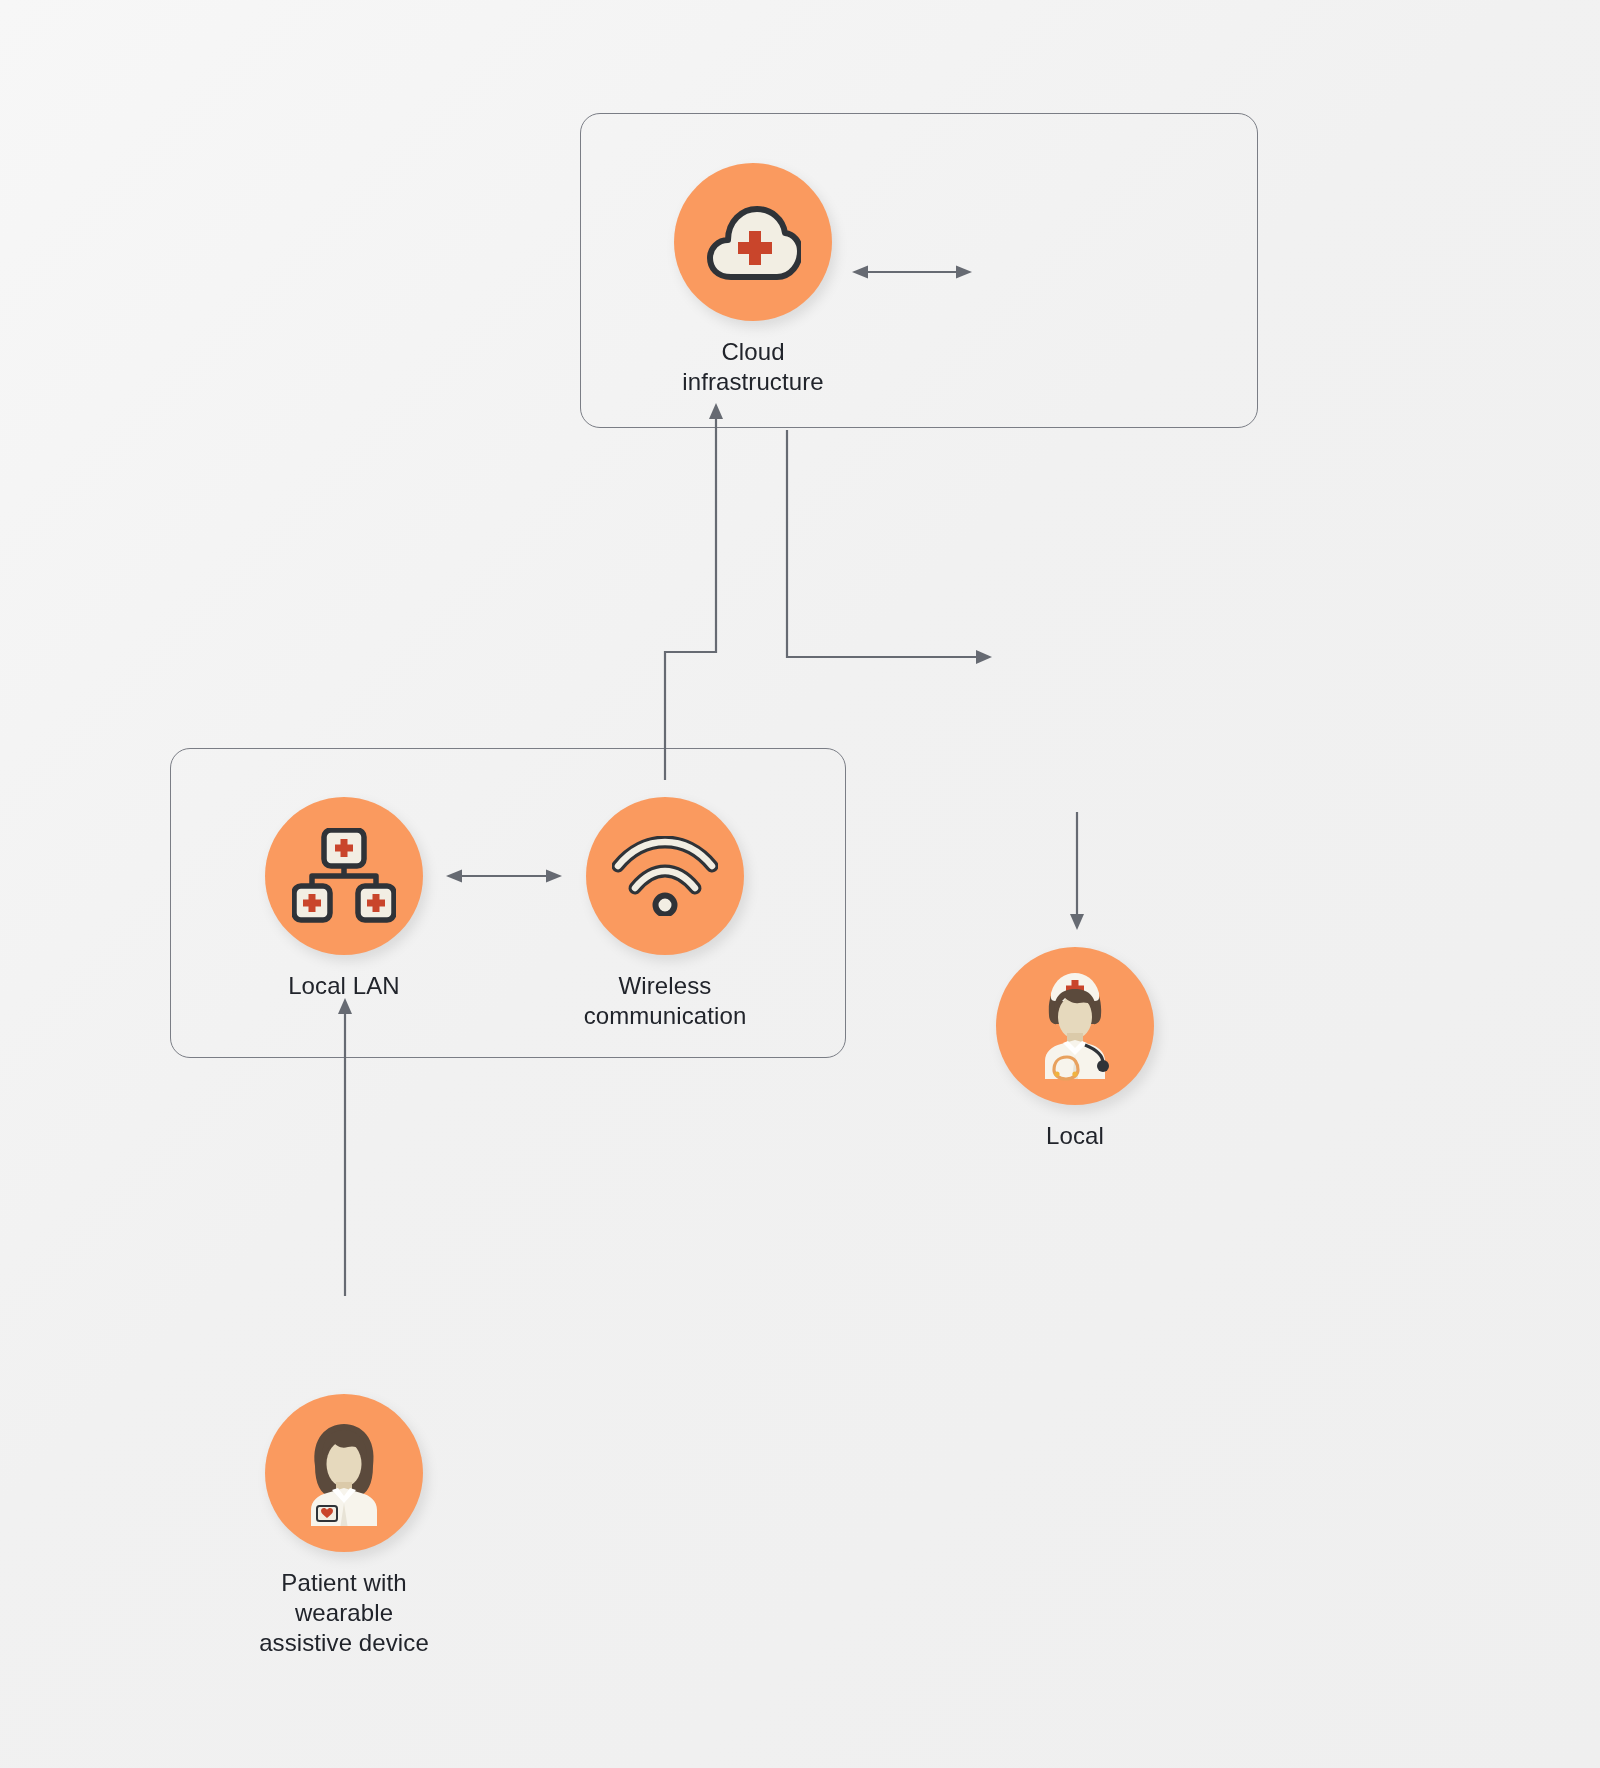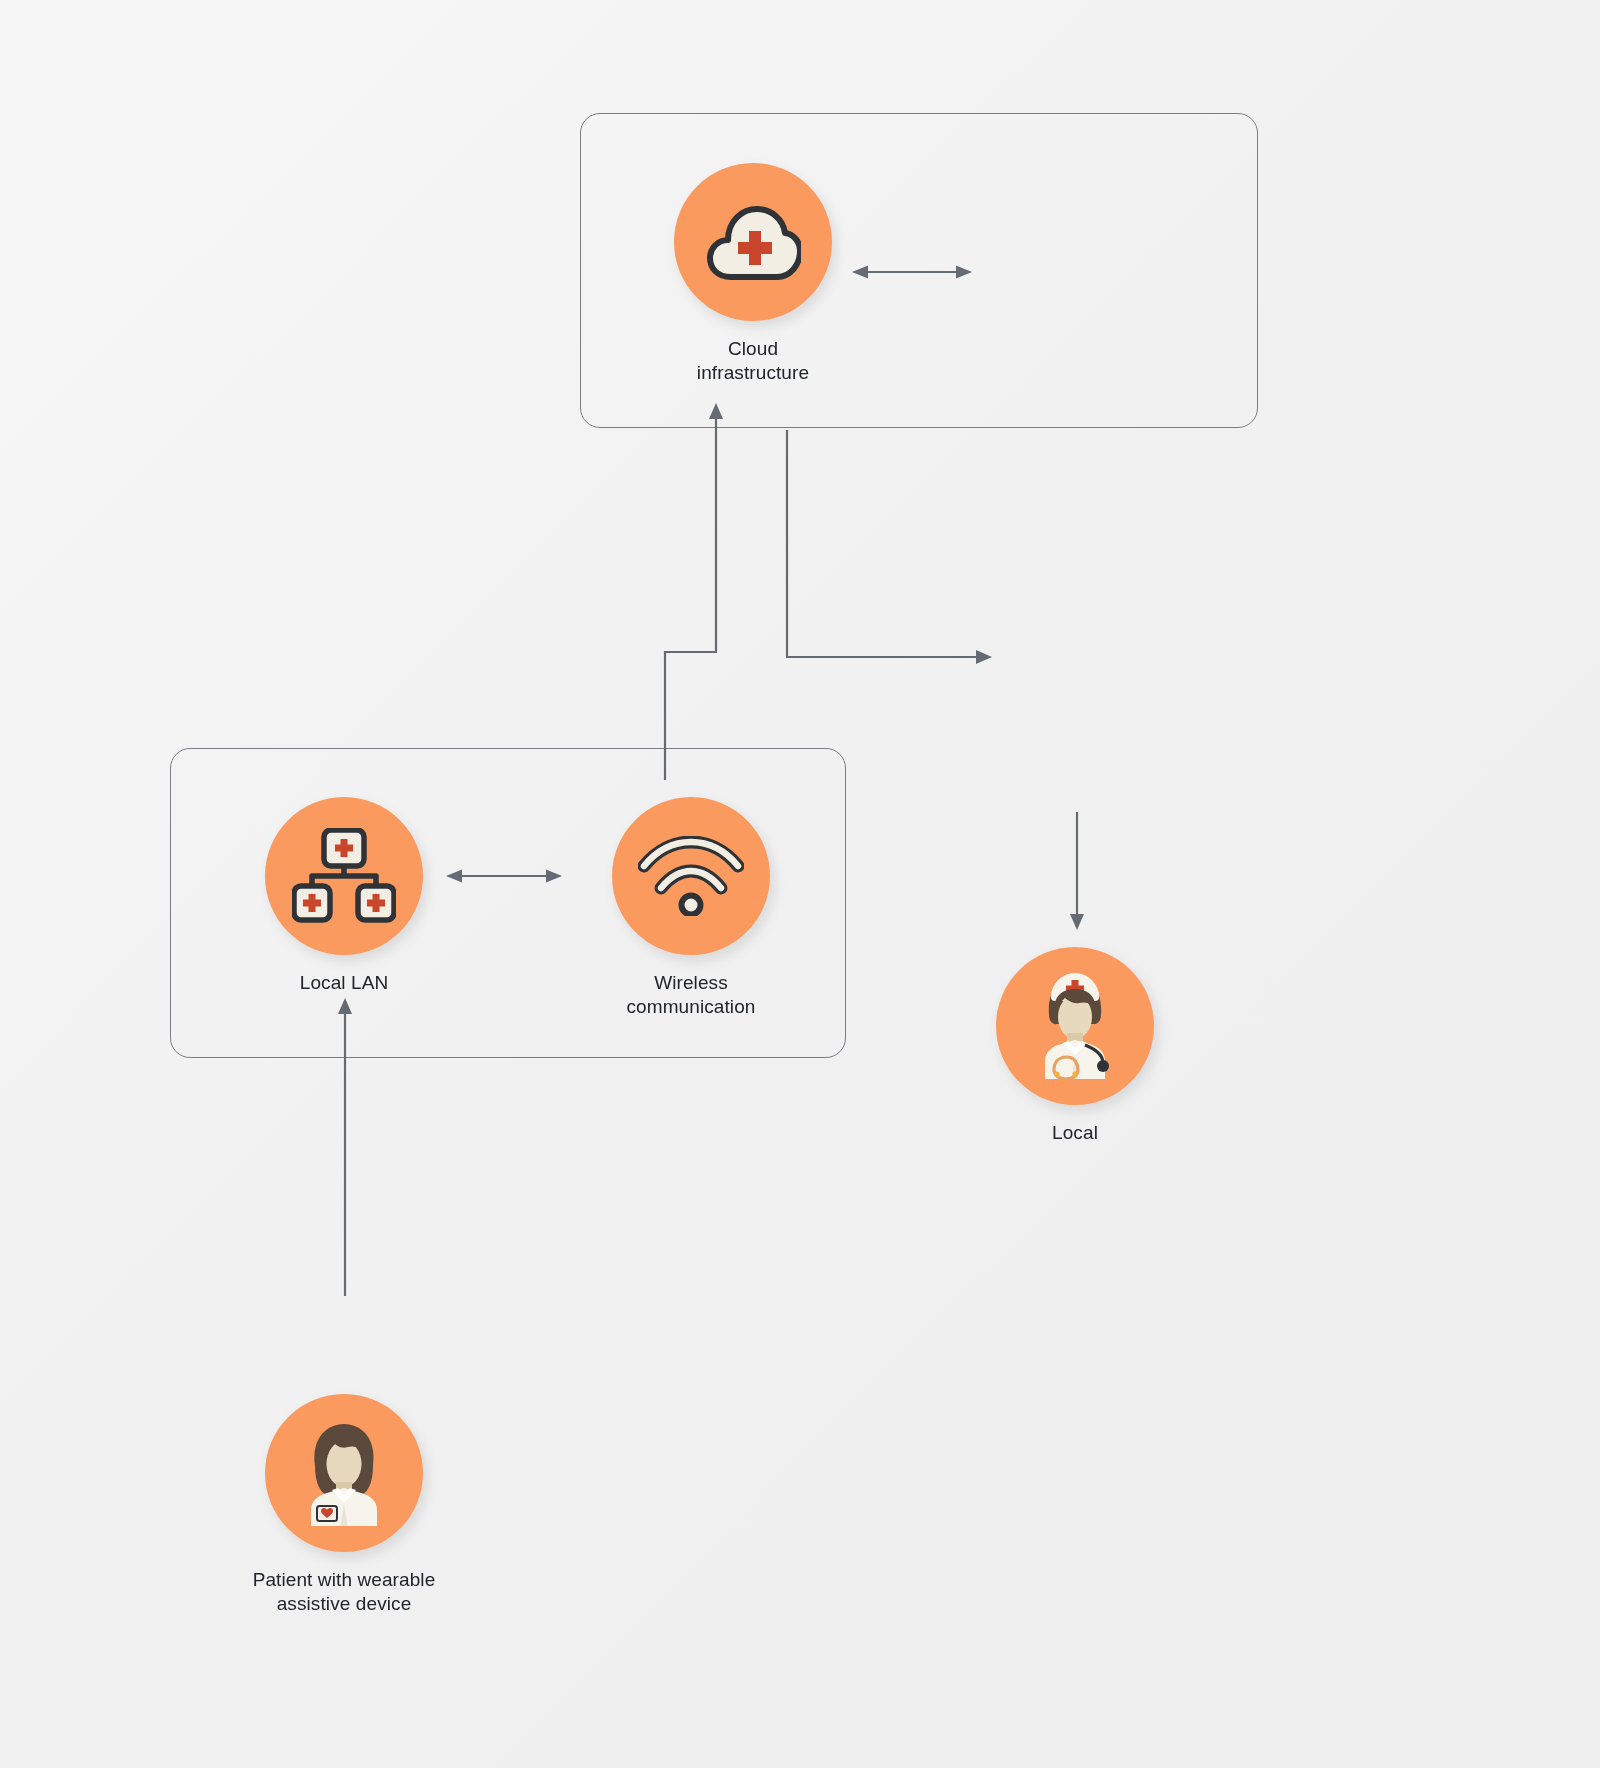--- a/index.html
+++ b/index.html
@@ -41,34 +41,34 @@
     background: #fa9a5f;
     display: flex;
     align-items: center;
     justify-content: center;
     box-shadow: 4px 6px 13px rgba(0,0,0,0.10);
     position: relative;
   }
   .circle svg { display: block; }
   .node-label {
     margin-top: 16px;
-    font-size: 19px;
+    font-size: 24px;
     line-height: 1.25;
     color: #21242b;
     letter-spacing: .1px;
     white-space: pre-line;
   }
 
   
   #node-cloud-infra   { left: 638px;  top: 163px; }
   #node-cloud-db      { left: 960px;  top: 163px; }
   #node-remote-mon    { left: 960px;  top: 573px; }
   #node-doctor        { left: 960px;  top: 947px; }
   #node-local-lan     { left: 229px;  top: 797px; }
-  #node-wireless      { left: 576px;  top: 797px; }
+  #node-wireless      { left: 550px;  top: 797px; }
   #node-patient       { left: 229px;  top: 1394px; }
 
   
   #wires {
     position: absolute;
     left: 0; top: 0;
     width: 1600px; height: 1768px;
     pointer-events: none;
   }
   .wire { fill: none; stroke: #666a72; stroke-width: 2.2px; }

